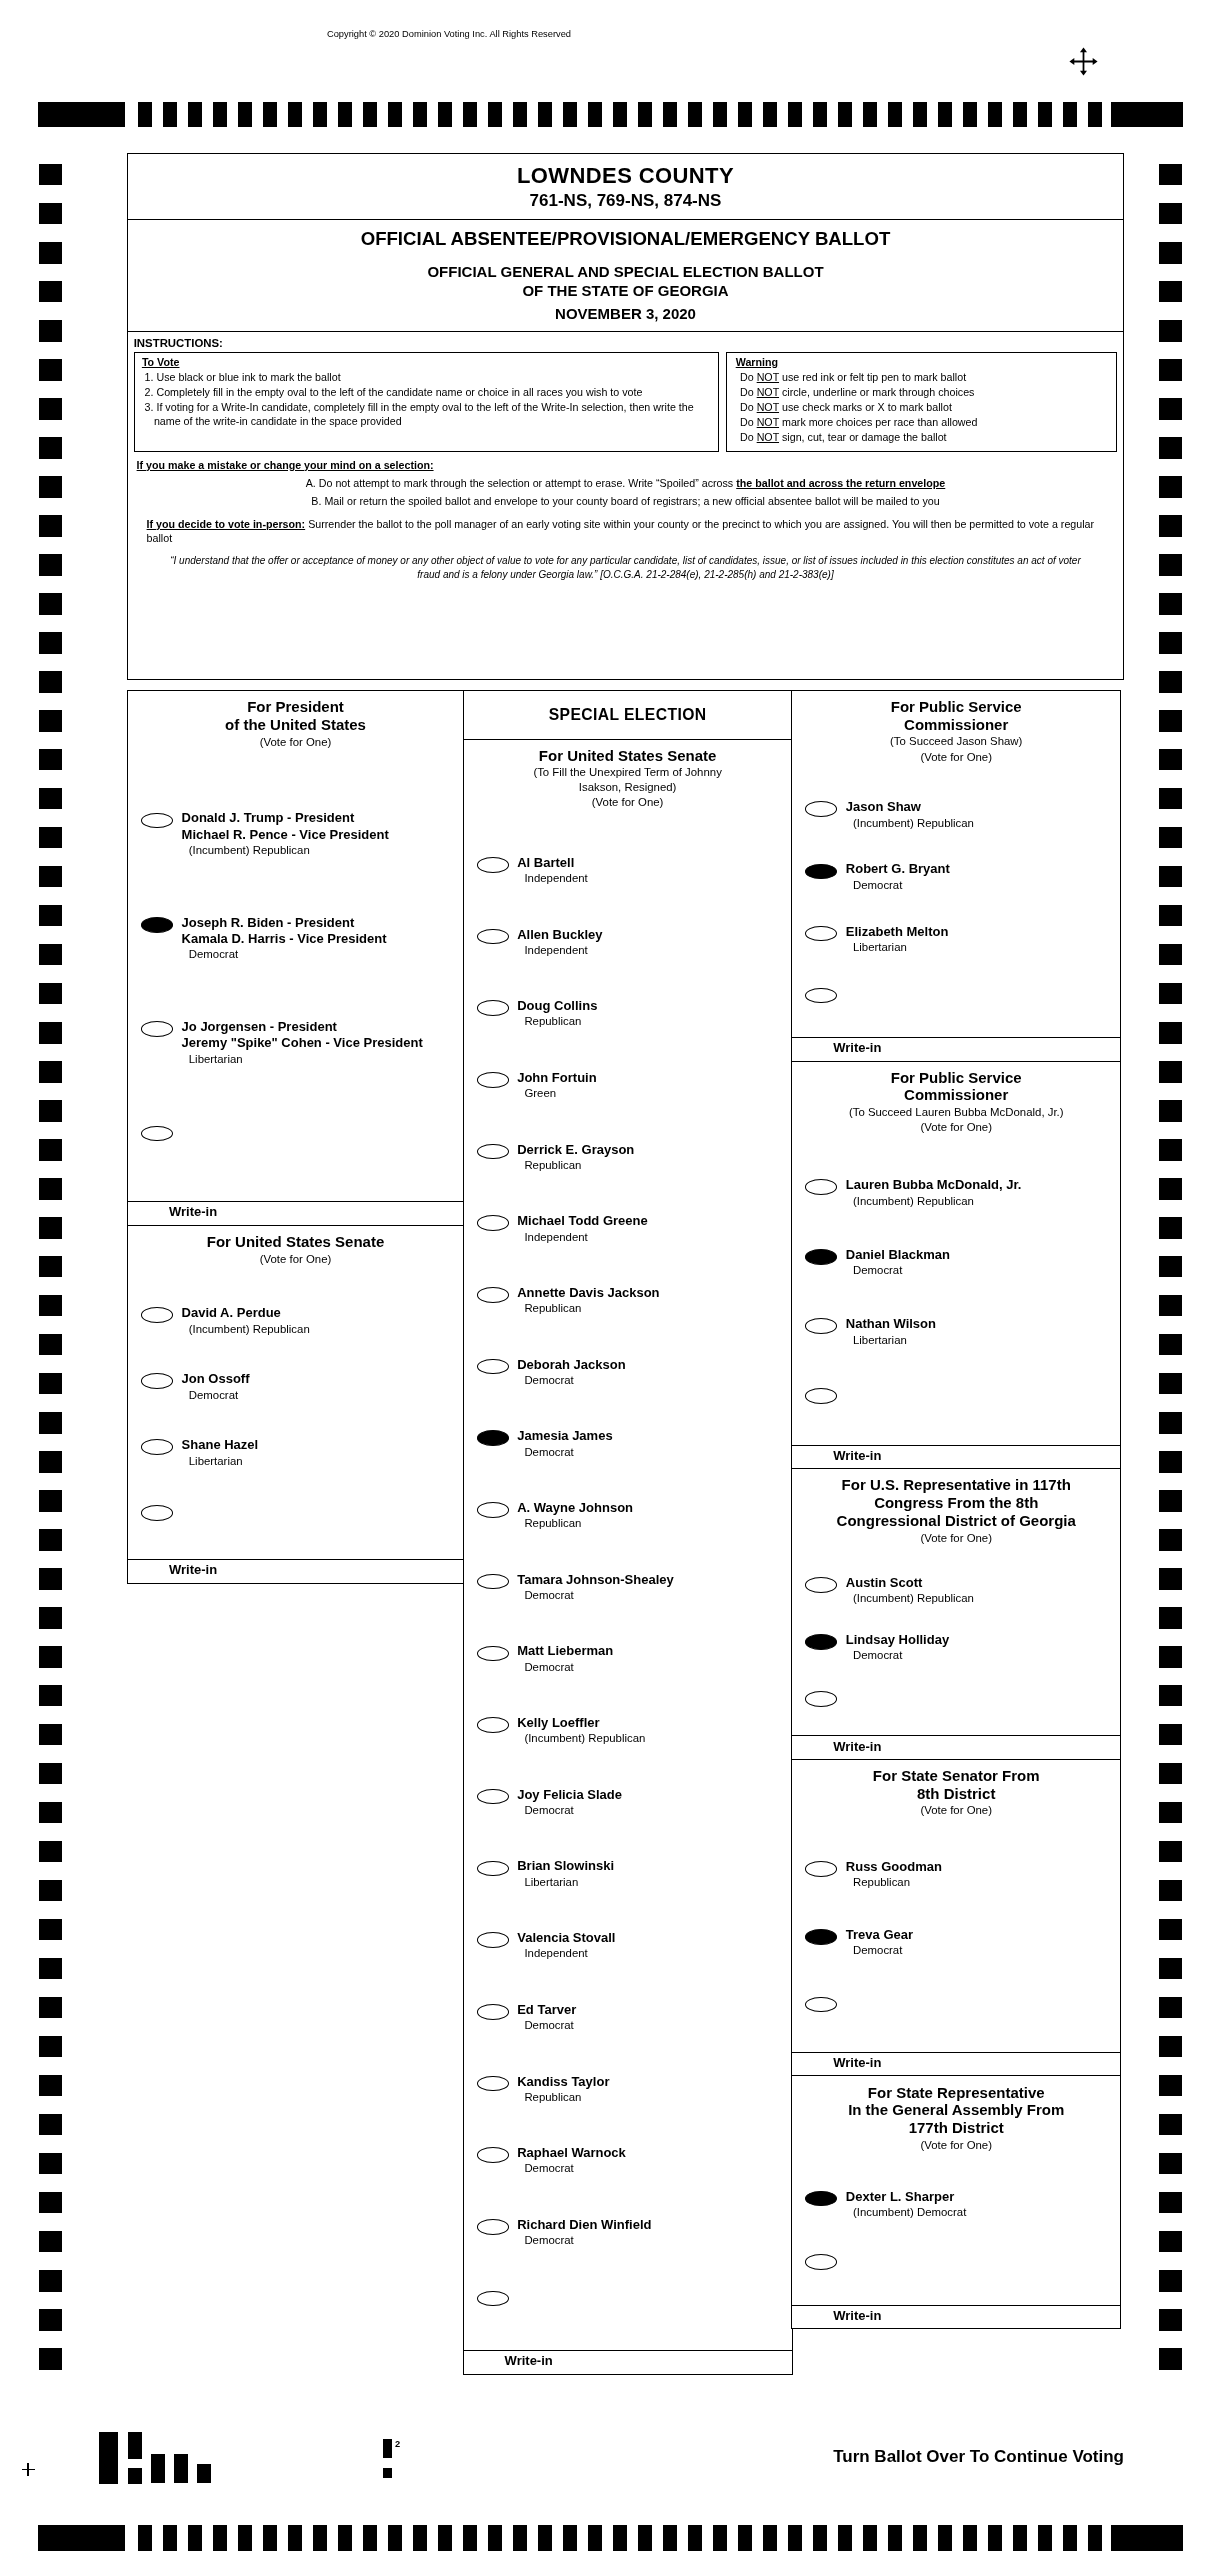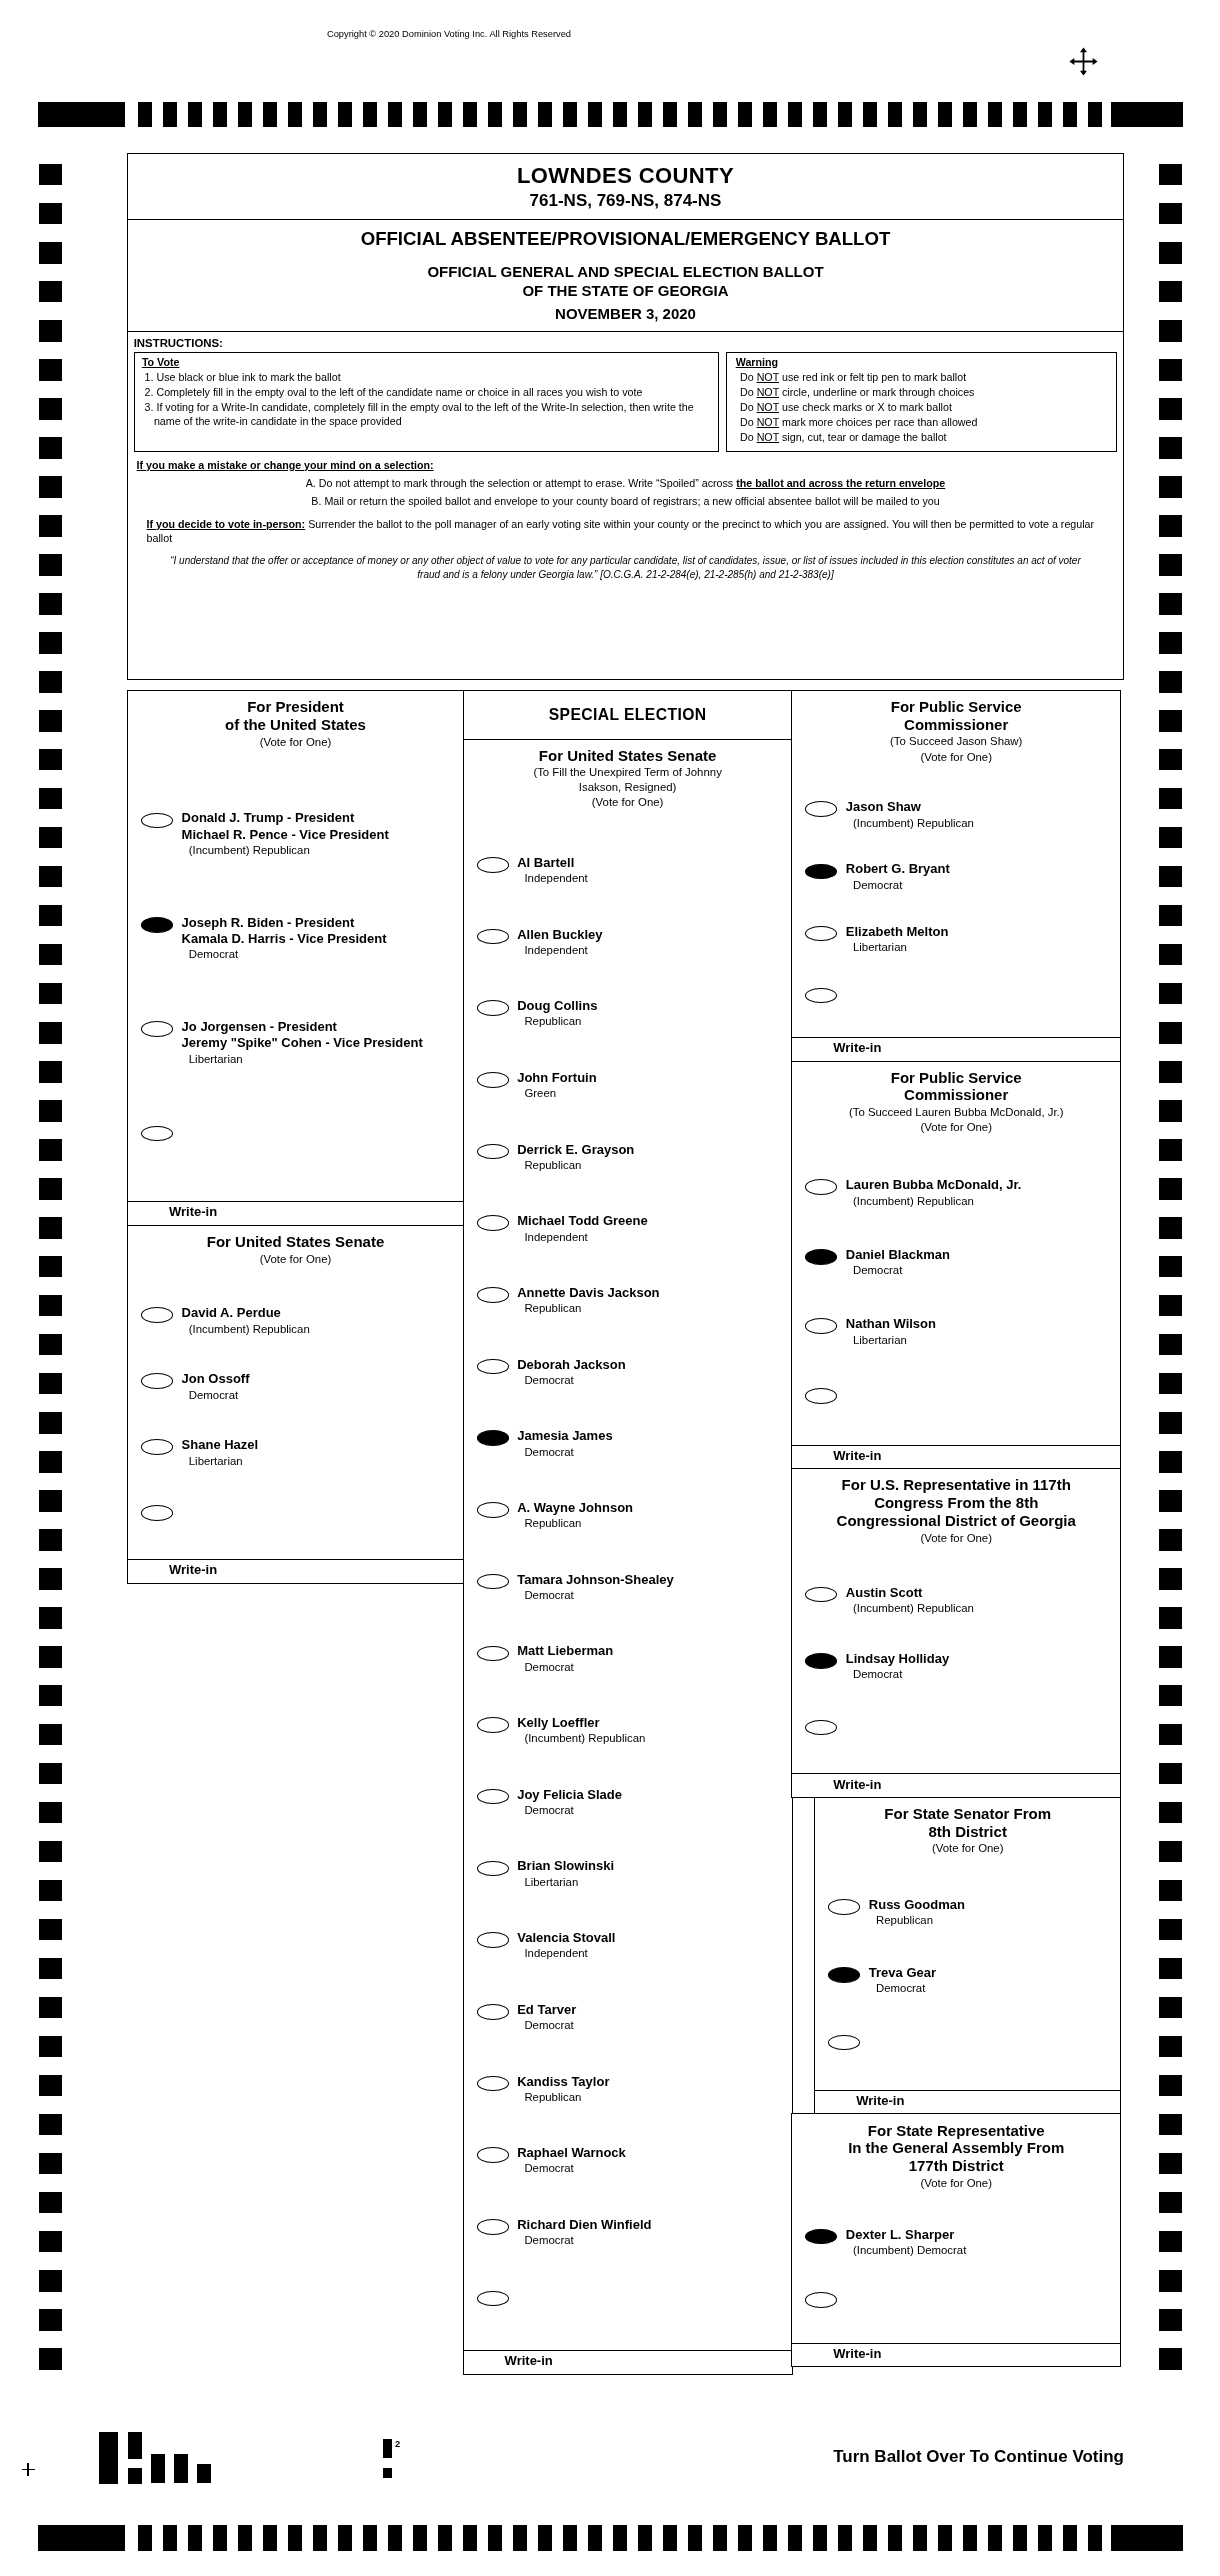--- a/index.html
+++ b/index.html
@@ -465,21 +465,21 @@
             </div>
             <div class="candidate">
               <span class="oval"></span>
             </div>
           </div>
           <div class="writein">
             <div class="writein-line"></div>
             <div class="writein-label">Write-in</div>
           </div>
         </div>
-        <div class="race" style="height: 330px;">
+        <div class="race" style="height: 292px;">
           <div class="race-header">
             <div class="race-title-line">For U.S. Representative in 117th</div>
             <div class="race-title-line">Congress From the 8th</div>
             <div class="race-title-line">Congressional District of Georgia</div>
             <div class="race-votefor">(Vote for One)</div>
           </div>
           <div class="race-candidates">
             <div class="candidate">
               <span class="oval"></span>
               <div class="cand-text">
@@ -496,21 +496,21 @@
             </div>
             <div class="candidate">
               <span class="oval"></span>
             </div>
           </div>
           <div class="writein">
             <div class="writein-line"></div>
             <div class="writein-label">Write-in</div>
           </div>
         </div>
-        <div class="race" style="height: 318px; margin-left: 23px;">
+        <div class="race" style="height: 318px;">
           <div class="race-header">
             <div class="race-title-line">For State Senator From</div>
             <div class="race-title-line">8th District</div>
             <div class="race-votefor">(Vote for One)</div>
           </div>
           <div class="race-candidates">
             <div class="candidate">
               <span class="oval"></span>
               <div class="cand-text">
                 <div class="cand-line">Russ Goodman</div>

